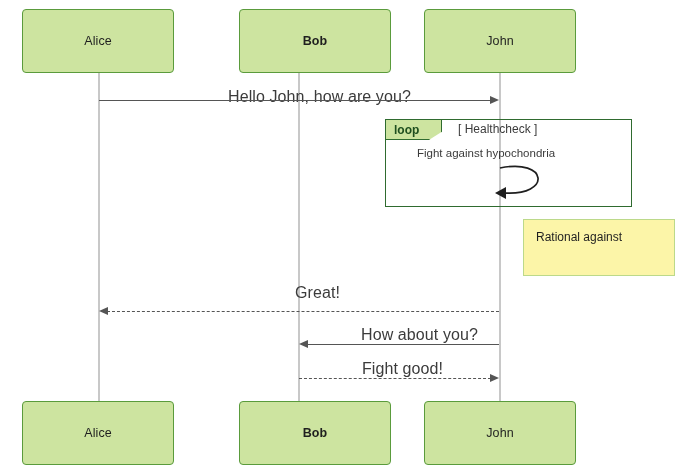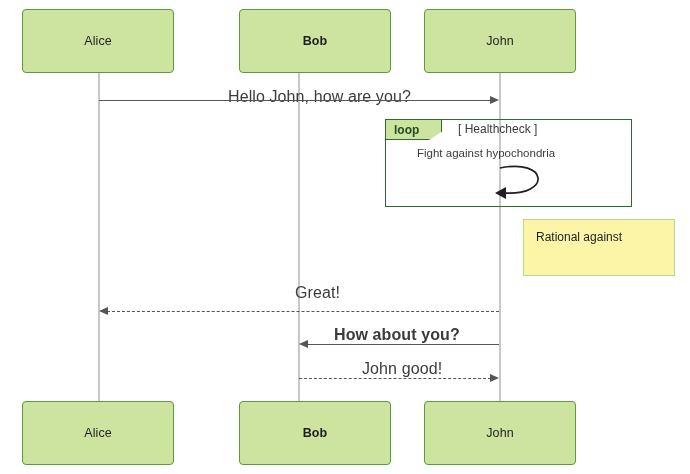--- a/index.html
+++ b/index.html
@@ -171,25 +171,25 @@
   </svg>
 
   <div class="note" style="left:523px; top:219px; width:152px; height:57px;">
     <span>Rational against</span>
   </div>
 
   <div class="msg-label" style="left:279px; top:284px;margin-left:16px;">Great!</div>
   <div class="msg-line dashed" style="left:107px; top:311px; width:392px;"></div>
   <div class="arrowhead left" style="left:99px; top:307px;"></div>
 
-  <div class="msg-label" style="left:334px; top:326px;font-weight:bold;">How about you?</div>
+  <div class="msg-label" style="left:361px; top:326px;">How about you?</div>
   <div class="msg-line" style="left:307px; top:344px; width:192px;"></div>
   <div class="arrowhead left" style="left:299px; top:340px;"></div>
 
-  <div class="msg-label" style="left:362px; top:360px;">John good!</div>
+  <div class="msg-label" style="left:362px; top:360px;">Fight good!</div>
   <div class="msg-line dashed" style="left:299px; top:378px; width:192px;"></div>
   <div class="arrowhead right" style="left:490px; top:374px;"></div>
 
   <div class="participant p-alice row-bottom">
     <span>Alice</span>
   </div>
   <div class="participant p-bob row-bottom">
     <span>Bob</span>
   </div>
   <div class="participant p-john row-bottom">

